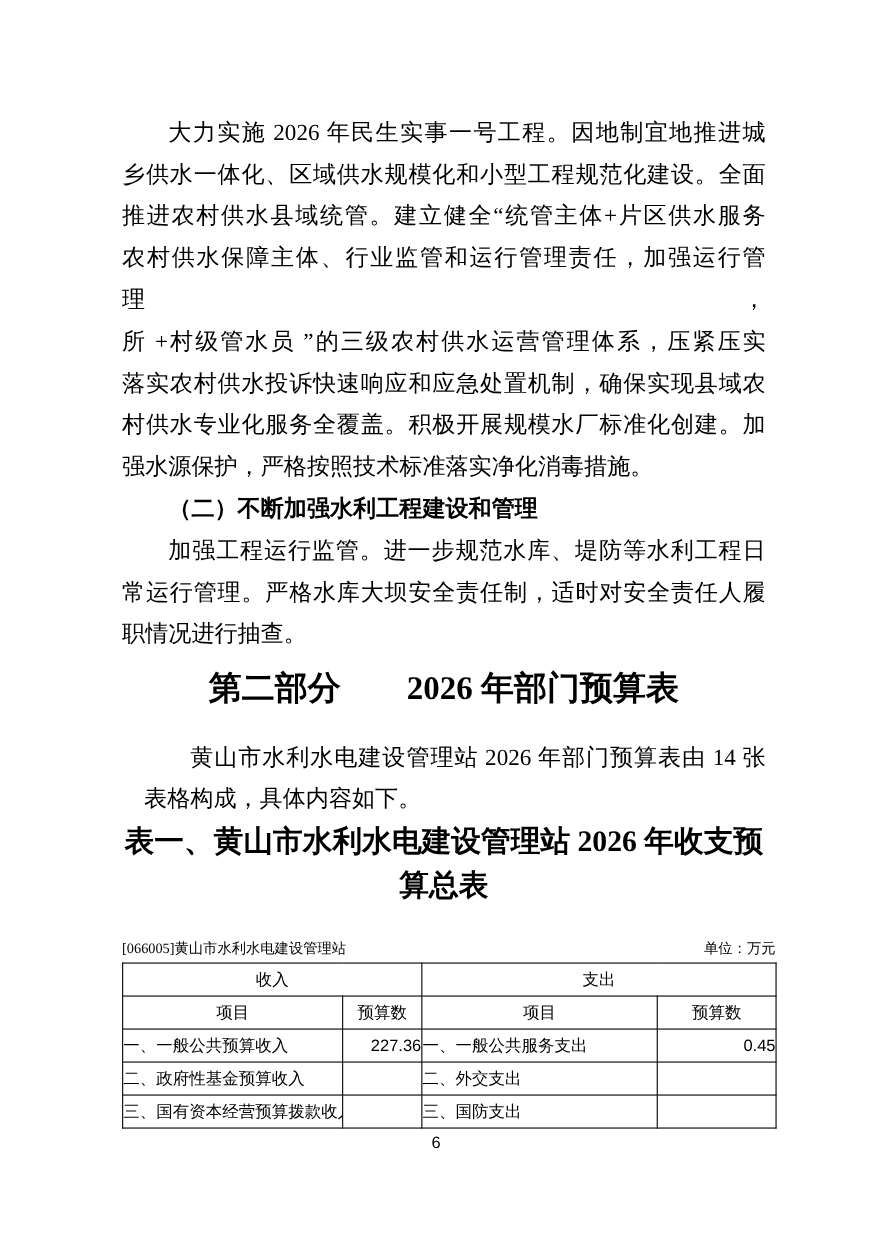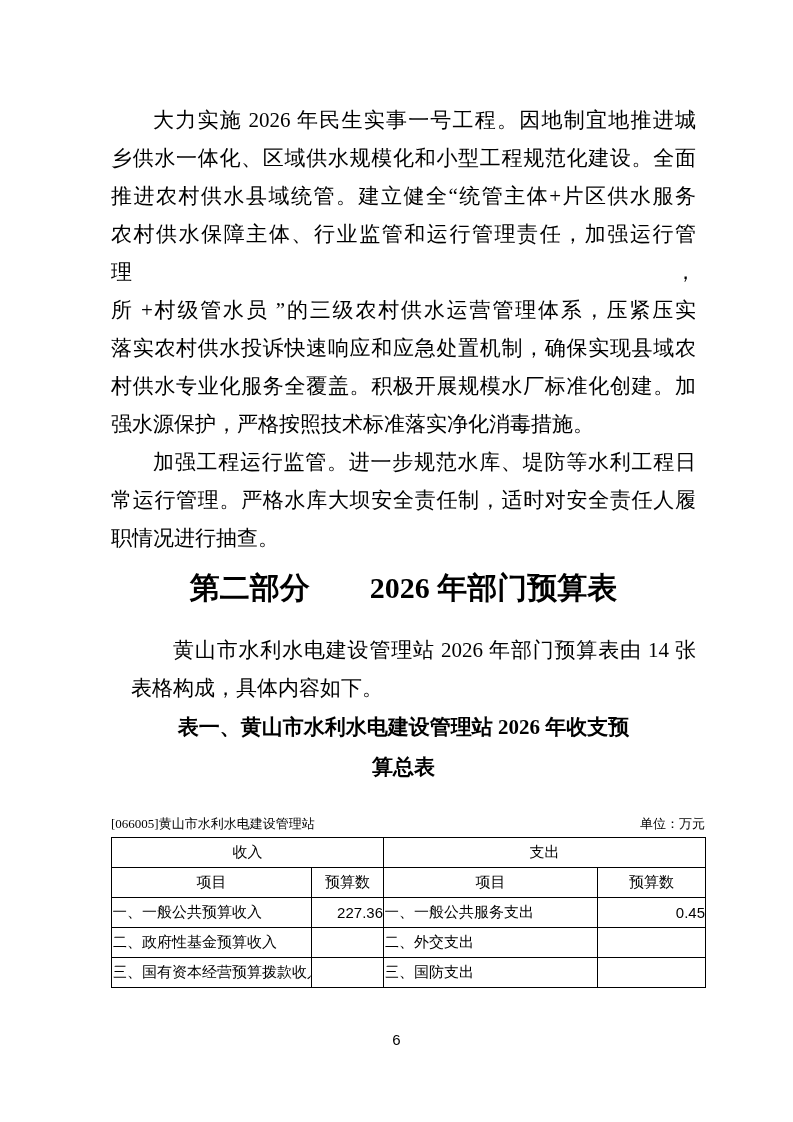--- a/index.html
+++ b/index.html
@@ -1,15 +1,15 @@
 <!DOCTYPE html>
 <html><head>
 <meta charset="utf-8">
 <style>
-  * { box-sizing: border-box; margin: 0; padding: 0; border-radius: 20px; }
+  * { box-sizing: border-box; margin: 0; padding: 0; }
   html, body { background: #ffffff; }
   .page {
     position: relative;
     width: 793px;
     height: 1122px;
     background: #ffffff;
     color: #000000;
     font-family: "Liberation Serif", serif;
     overflow: hidden;
   }
@@ -37,21 +37,21 @@
   .part2-heading {
     margin-top: 12px;
     font-size: 30px;
     line-height: 38px;
     font-weight: bold;
     text-align: center;
   }
   .para3 { margin-top: 24px; margin-left: 20px; }
   .table-title {
     margin-top: 0;
-    font-size: 21px;
+    font-size: 27px;
     line-height: 40px;
     font-weight: bold;
     text-align: center;
   }
   .caption-row {
     margin-top: 28px;
     width: 594px;
     display: flex;
     justify-content: space-between;
     align-items: flex-end;
@@ -105,20 +105,21 @@
       <div class="line indent">大力实施 2026 年民生实事一号工程。因地制宜地推进城</div>
       <div class="line">乡供水一体化、区域供水规模化和小型工程规范化建设。全面</div>
       <div class="line">推进农村供水县域统管。建立健全“统管主体+片区供水服务</div>
       <div class="line">农村供水保障主体、行业监管和运行管理责任，加强运行管理，</div>
       <div class="line">所 +村级管水员 ”的三级农村供水运营管理体系，压紧压实</div>
       <div class="line">落实农村供水投诉快速响应和应急处置机制，确保实现县域农</div>
       <div class="line">村供水专业化服务全覆盖。积极开展规模水厂标准化创建。加</div>
       <div class="line last">强水源保护，严格按照技术标准落实净化消毒措施。</div>
     </div>
 
+    <div class="sub-heading">（二）不断加强水利工程建设和管理</div>
 
     <div class="para">
       <div class="line indent">加强工程运行监管。进一步规范水库、堤防等水利工程日</div>
       <div class="line">常运行管理。严格水库大坝安全责任制，适时对安全责任人履</div>
       <div class="line last">职情况进行抽查。</div>
     </div>
 
     <div class="part2-heading">第二部分　　2026 年部门预算表</div>
 
     <div class="para para3">

